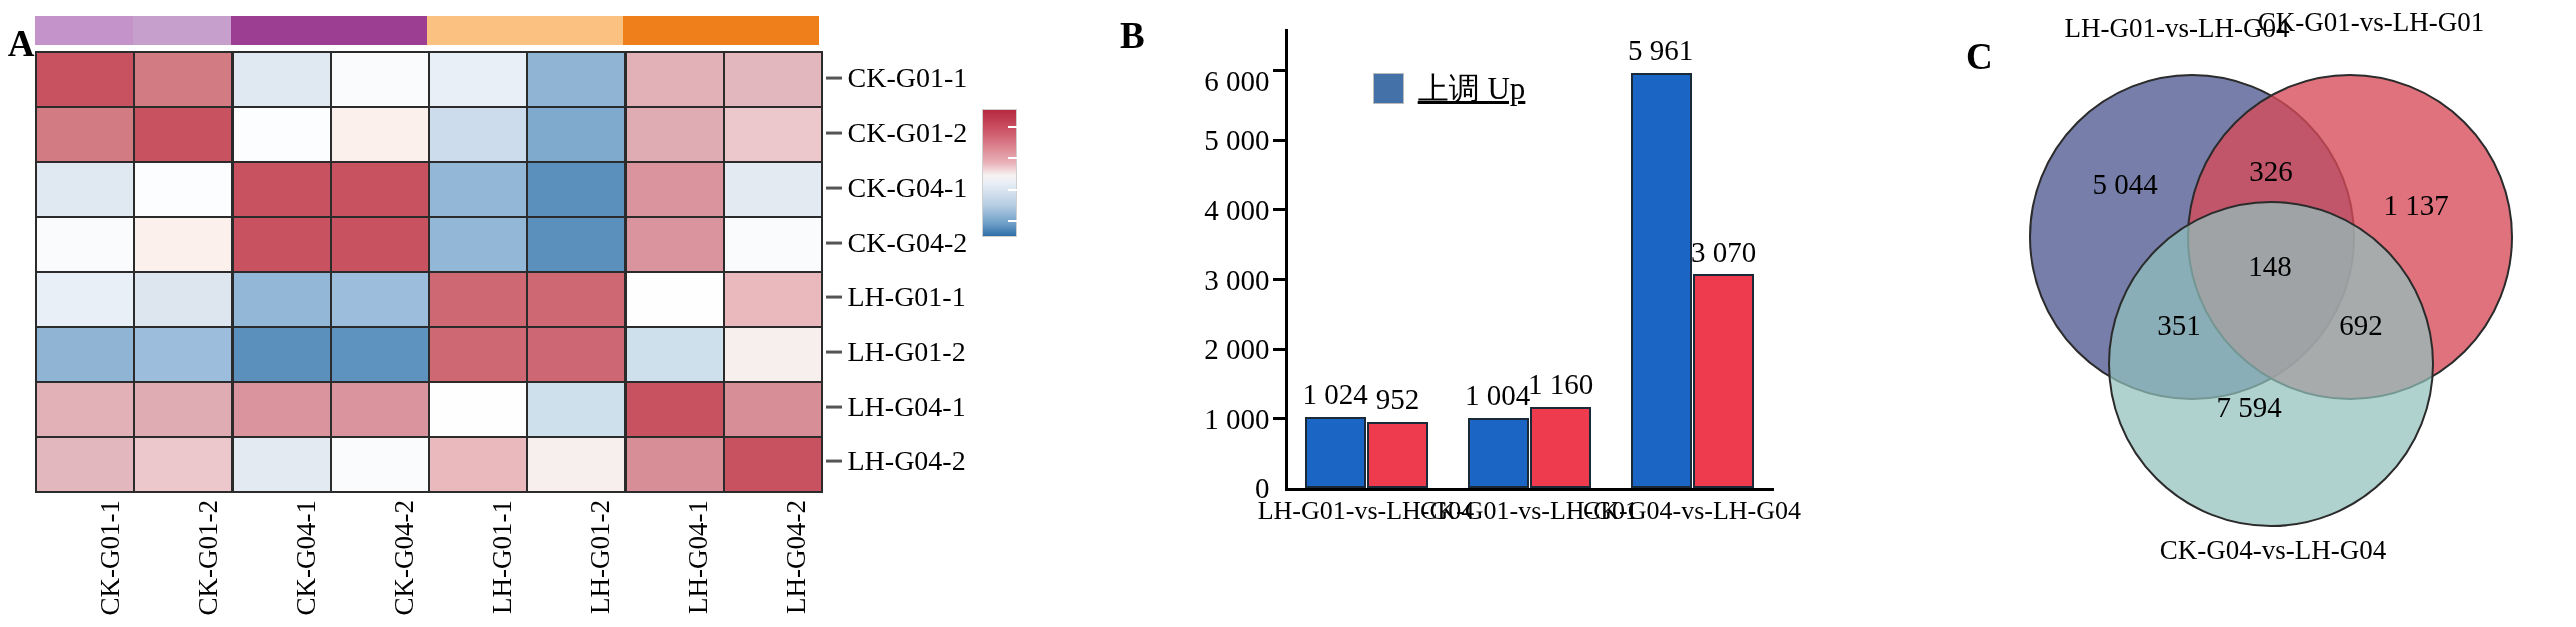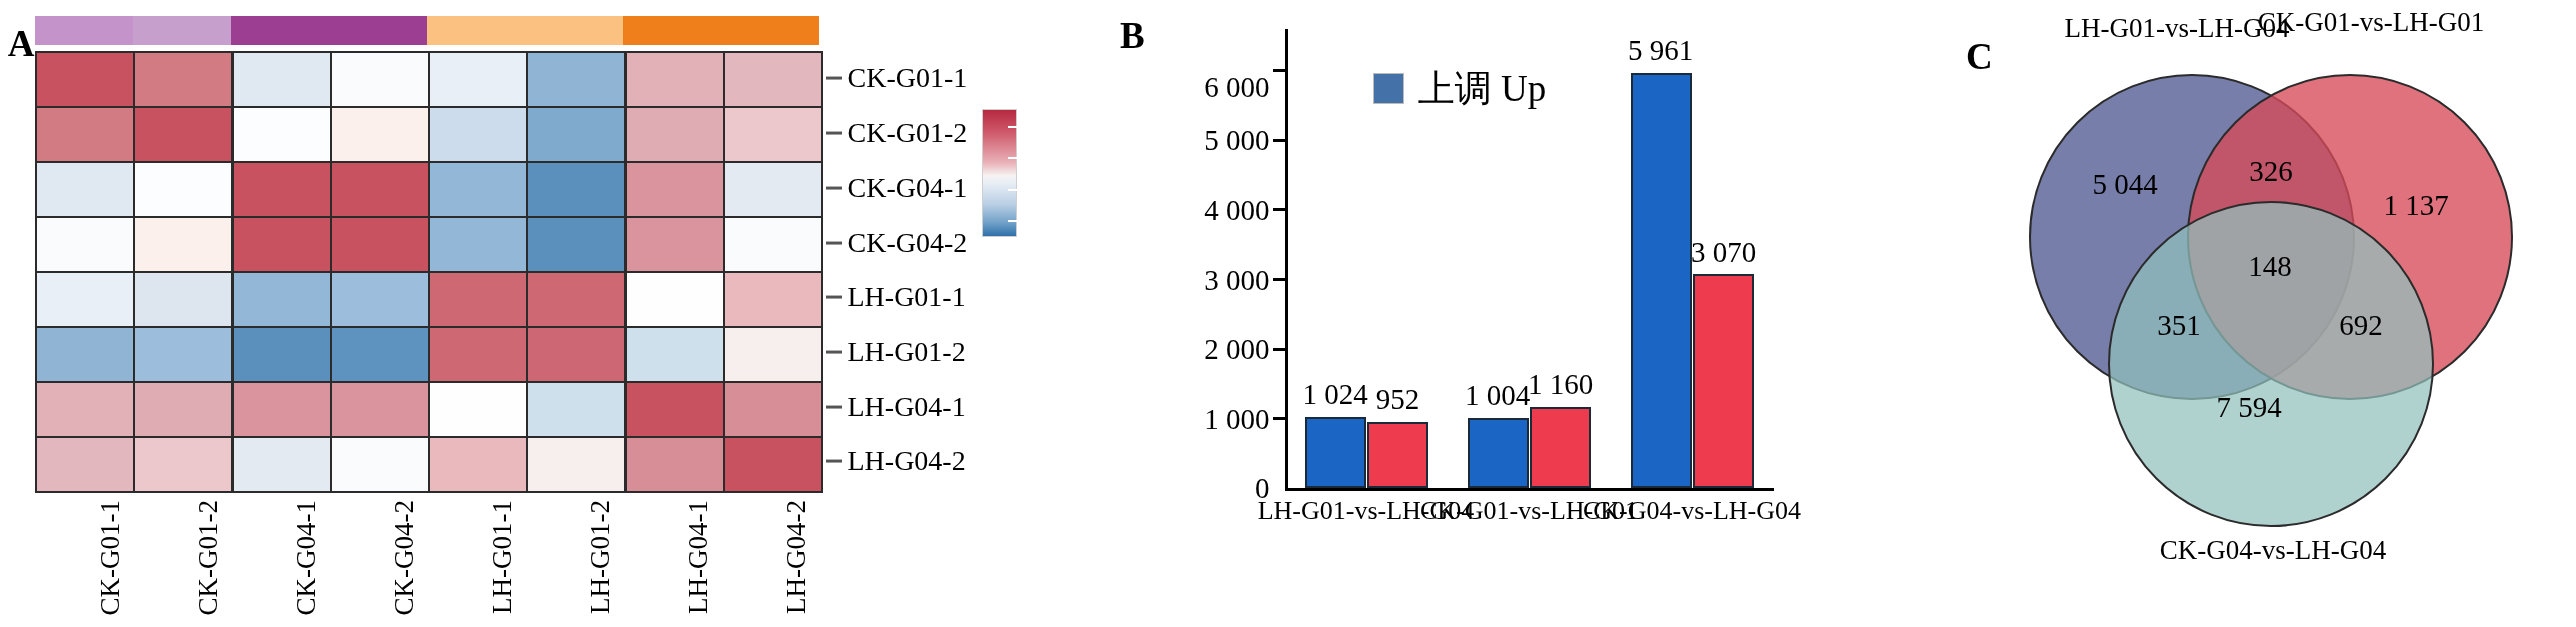--- a/index.html
+++ b/index.html
@@ -43,21 +43,21 @@
   .bar.up{background:#1b66c4;}
   .bar.down{background:#ef3b4e;}
   .barval{position:absolute;font-size:29px;white-space:nowrap;text-align:center;font-family:"Liberation Serif",serif;}
   .xcat{position:absolute;top:467px;font-size:26px;white-space:nowrap;text-align:center;
         transform:translateX(-50%);font-family:"Liberation Serif",serif;}
   #blegend{position:absolute;left:88px;top:39px;}
   #blegend .lrow{display:flex;align-items:center;height:41px;}
   #blegend .sw{width:29px;height:29px;margin-right:13.7px;border:1px solid #bbb;}
   #blegend .sw.up{background:#4472a8;}
   #blegend .sw.down{background:#e8515f;}
-  #blegend .ltxt{font-size:37px;font-family:"Liberation Serif",serif;}
+  #blegend .ltxt{font-size:31px;font-family:"Liberation Serif",serif;text-decoration:underline;}
 
   
   #panelC{position:absolute;left:1964px;top:0;width:612px;height:627px;}
   #venn{position:absolute;left:47px;top:54px;width:528px;height:489px;}
   .vcirc{position:absolute;border-radius:50%;border:2px solid #2b2b2b;}
   #vc1{left:17.6px;top:19.5px;width:322px;height:322px;background:rgba(84,94,148,0.80);}
   #vc2{left:176px;top:19.5px;width:322px;height:322px;background:rgba(214,74,89,0.78);}
   #vc3{left:97px;top:147px;width:322px;height:322px;background:rgba(146,193,188,0.72);}
   .vnum{position:absolute;font-size:29px;white-space:nowrap;transform:translate(-50%,-50%);
         font-family:"Liberation Serif",serif;color:#000;z-index:20;}
@@ -198,21 +198,21 @@
         <div class="ytlabel" style="top: 390px; margin-left: 34px;">1 000</div>
         <div class="ytick" style="top: 319px;"></div>
         <div class="ytlabel" style="top: 320px;">2 000</div>
         <div class="ytick" style="top: 249px;"></div>
         <div class="ytlabel" style="top: 251px;">3 000</div>
         <div class="ytick" style="top: 179px;"></div>
         <div class="ytlabel" style="top: 181px;">4 000</div>
         <div class="ytick" style="top: 110px;"></div>
         <div class="ytlabel" style="top: 111px;">5 000</div>
         <div class="ytick" style="top: 40px;"></div>
-        <div class="ytlabel" style="top: 58px;">6 000</div>
+        <div class="ytlabel" style="top: 52px;">6 000</div>
         <div class="bar up" title="LH-G01-vs-LH-G04 上调  Up = 1024" style="left: 20px; width: 61px; height: 71px; background: rgb(27, 102, 196);"></div>
         <div class="barval" style="left: -7.5px; width: 115px; top: 349px;">1 024</div>
         <div class="bar down" title="LH-G01-vs-LH-G04 下调  Down = 952" style="left: 82px; width: 61px; height: 66px; background: rgb(239, 59, 78);"></div>
         <div class="barval" style="left: 55px; width: 115px; top: 354px;">952</div>
         <div class="xcat" style="left: 81px;">LH-G01-vs-LH-G04</div>
         <div class="bar up" title="CK-G01-vs-LH-G01 上调  Up = 1004" style="left: 183px; width: 61px; height: 70px; background: rgb(27, 102, 196);"></div>
         <div class="barval" style="left: 155px; width: 115px; top: 350px;">1 004</div>
         <div class="bar down" title="CK-G01-vs-LH-G01 下调  Down = 1160" style="left: 245px; width: 61px; height: 81px; background: rgb(239, 59, 78);"></div>
         <div class="barval" style="left: 218px; width: 115px; top: 339px;">1 160</div>
         <div class="xcat" style="left: 244px;">CK-G01-vs-LH-G01</div>

